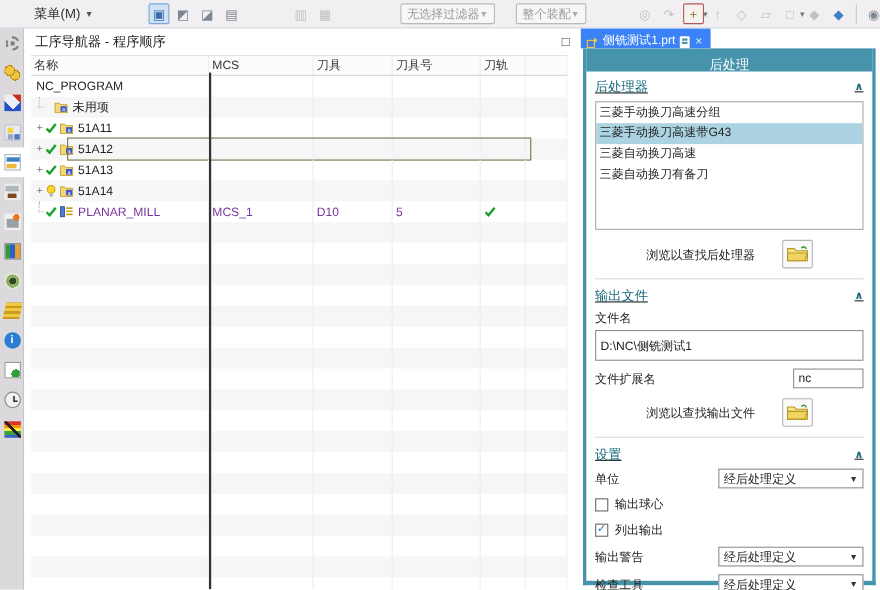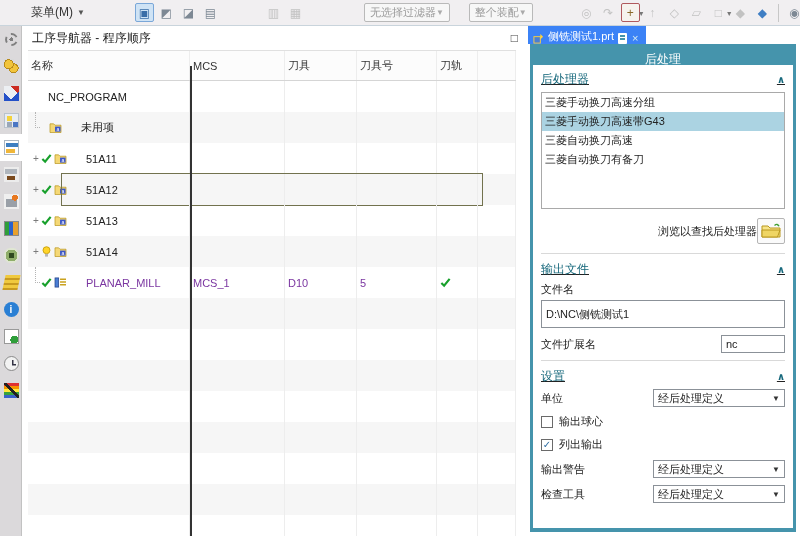--- a/index.html
+++ b/index.html
@@ -71,27 +71,27 @@
   [data-icon="roles"] .ri{background:
      linear-gradient(45deg,transparent 45%,#222 45% 58%,transparent 58%),
      linear-gradient(180deg,#e03030 0 3px,#f59300 3px 6px,#ffe93a 6px 9px,#39a23c 9px 12px,#3a62c8 12px);}
 
   
   .navpanel{position:absolute;left:22px;top:26px;width:506px;height:510px;background:#fff;overflow:hidden;}
   .nav-title{height:24px;display:flex;align-items:center;justify-content:space-between;padding:0 10px 0 10px;}
   .nav-title .t{font-size:12px;color:#222;}
   .maxbox{font-size:12px;color:#444;line-height:1;}
   .otable{position:absolute;left:6px;top:24px;width:488px;bottom:0;font-size:11px;color:#222;overflow:hidden;}
-  .orow{display:grid;grid-template-columns:162px 95px 72px 80px 41px 38px;height:31px;position:relative;}
+  .orow{display:grid;grid-template-columns:162px 95px 72px 80px 41px 38px;height:19px;position:relative;}
   .orow.alt{background:#f6f6f6;}
   .ohead{border-top:1px solid #e0e0e0;border-bottom:1px solid #d5d5d5;background:#fcfcfc;}
   .ohead .cell{color:#333;}
   .cell{padding:0 3px;display:flex;align-items:center;border-right:1px solid #ededed;overflow:hidden;white-space:nowrap;}
   .purple{color:#7a35a0;}
-  .rlabel{margin-left:17px;}
+  .rlabel{margin-left:2px;}
   .expand{width:10px;color:#7a7a7a;font-size:10px;text-align:center;flex:none;}
   .stub{width:10px;height:100%;flex:none;position:relative;}
   .stub::before{content:"";position:absolute;left:4px;top:0;bottom:50%;border-left:1px dotted #b5b5b5;}
   .stub::after{content:"";position:absolute;left:4px;bottom:50%;width:5px;border-bottom:1px dotted #b5b5b5;}
   .nocheck-gap{width:8px;flex:none;}
   .ck{flex:none;margin-right:2px;}
   .fo{flex:none;margin-right:2px;}
   .orow.sel::after{content:"";position:absolute;left:33px;right:33px;top:-1px;bottom:-1px;
      border:1px solid #72724e;pointer-events:none;}
   .vline{position:absolute;left:162px;top:16px;bottom:0;width:2px;background:#333;}
@@ -109,21 +109,21 @@
   .dlg-head{height:21px;background:#4594ac;color:#fff;display:flex;align-items:center;gap:7px;
      padding:0 8px;font-size:12px;flex-direction:column;}
   .dlg-head .close-x{margin-left:auto;font-size:14px;color:#fff;}
   .dlg-body{padding:6px 8px 0 8px;font-size:11px;color:#222;}
   .sec-h{display:flex;align-items:center;justify-content:space-between;height:17px;margin-bottom:4px;text-decoration:underline;}
   .sec-h .st{color:#15677b;font-size:12px;}
   .chev{color:#15677b;font-weight:bold;font-size:10px;}
   .listbox{height:117px;border:1px solid #a9a9a9;background:#fff;overflow:hidden;margin-bottom:7px;}
   .litem{height:19px;line-height:19px;padding:0 3px;white-space:nowrap;}
   .litem.sel{background:#abd3e2;}
-  .browse-row{display:flex;align-items:center;justify-content:flex-end;height:30px;}
+  .browse-row{display:flex;align-items:center;justify-content:center;height:30px;gap:24px;}
   .folder-btn{width:28px;height:26px;border:1px solid #b5b5b5;border-radius:2px;background:#fafafa;
      display:flex;align-items:center;justify-content:center;}
   .hr{border-top:1px solid #d9d9d9;margin:7px 0 7px 0;}
   .lbl{margin-bottom:3px;}
   .txt{width:100%;height:18px;border:1px solid #8b9198;background:#fff;font-size:11px;padding:13px 4px;
      color:#222;margin-bottom:7px;}
   .row-flex{display:flex;align-items:center;justify-content:space-between;margin-bottom:7px;}
   .txt-sm{width:64px;height:18px;border:1px solid #8b9198;background:#fff;font-size:11px;padding:0 4px;color:#222;}
   .dd{width:132px;height:18px;border:1px solid #8b9198;background:#fff;display:flex;align-items:center;
      justify-content:space-between;padding:0 4px;font-size:11px;color:#222;}
@@ -598,20 +598,30 @@
         <div class="sec-h">
           <span class="st">输出文件</span>
           <span class="chev">∧</span>
         </div>
         <div class="lbl">文件名</div>
         <input class="txt" readonly="" value="D:\NC\侧铣测试1" style="">
         <div class="row-flex">
           <span>文件扩展名</span>
           <input class="txt-sm" readonly="" value="nc" style="">
         </div>
+        <div class="browse-row">
+          <span>浏览以查找输出文件</span>
+          <span class="folder-btn">
+            <svg width="20" height="16" viewBox="0 0 20 16">
+              <path d="M1 3 h6 l2 2 h10 v9 H1 z" fill="#f7e488" stroke="#b9971f"></path>
+              <path d="M1 7 h18 l-2.5 7 H1 z" fill="#efd564" stroke="#b9971f"></path>
+              <path d="M13.5 2.5 q3 -2.5 4.5 .8" stroke="#3f9e2f" fill="none" stroke-width="1.4"></path>
+            </svg>
+          </span>
+        </div>
 
         <div class="hr"></div>
 
         
         <div class="sec-h">
           <span class="st">设置</span>
           <span class="chev">∧</span>
         </div>
         <div class="row-flex">
           <span>单位</span>

